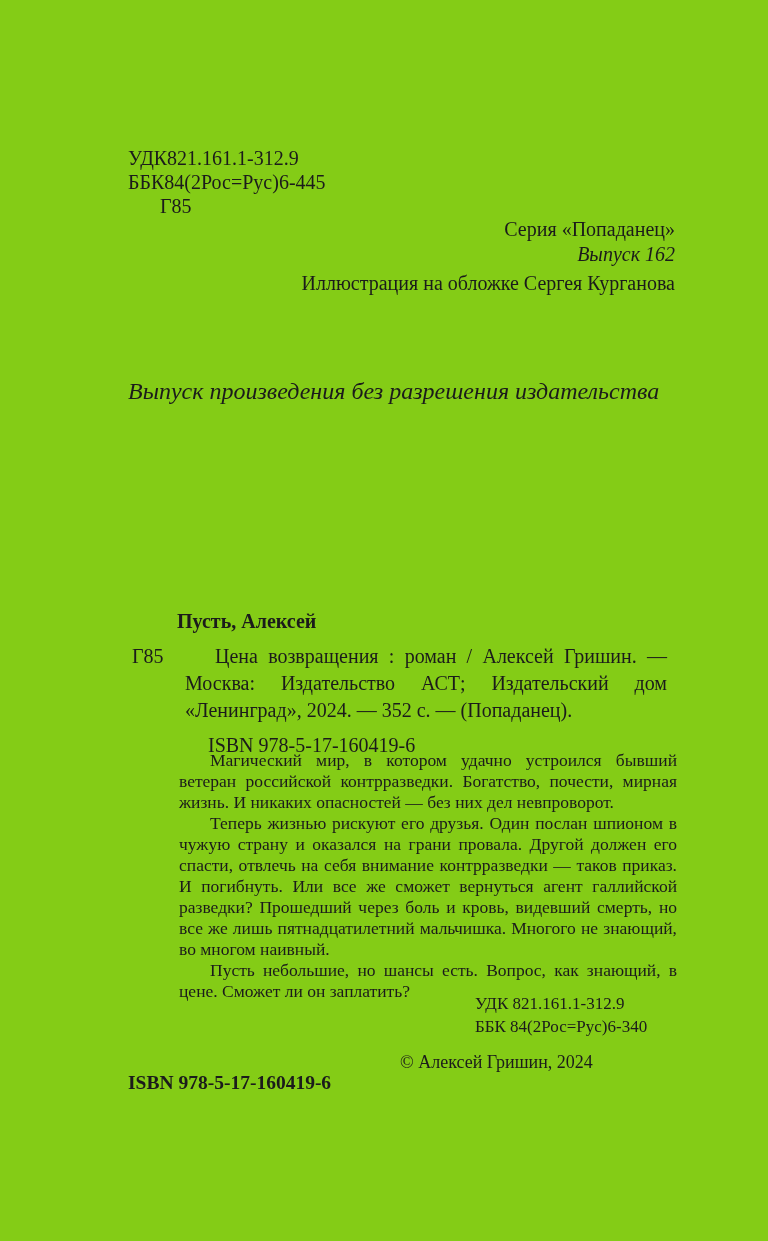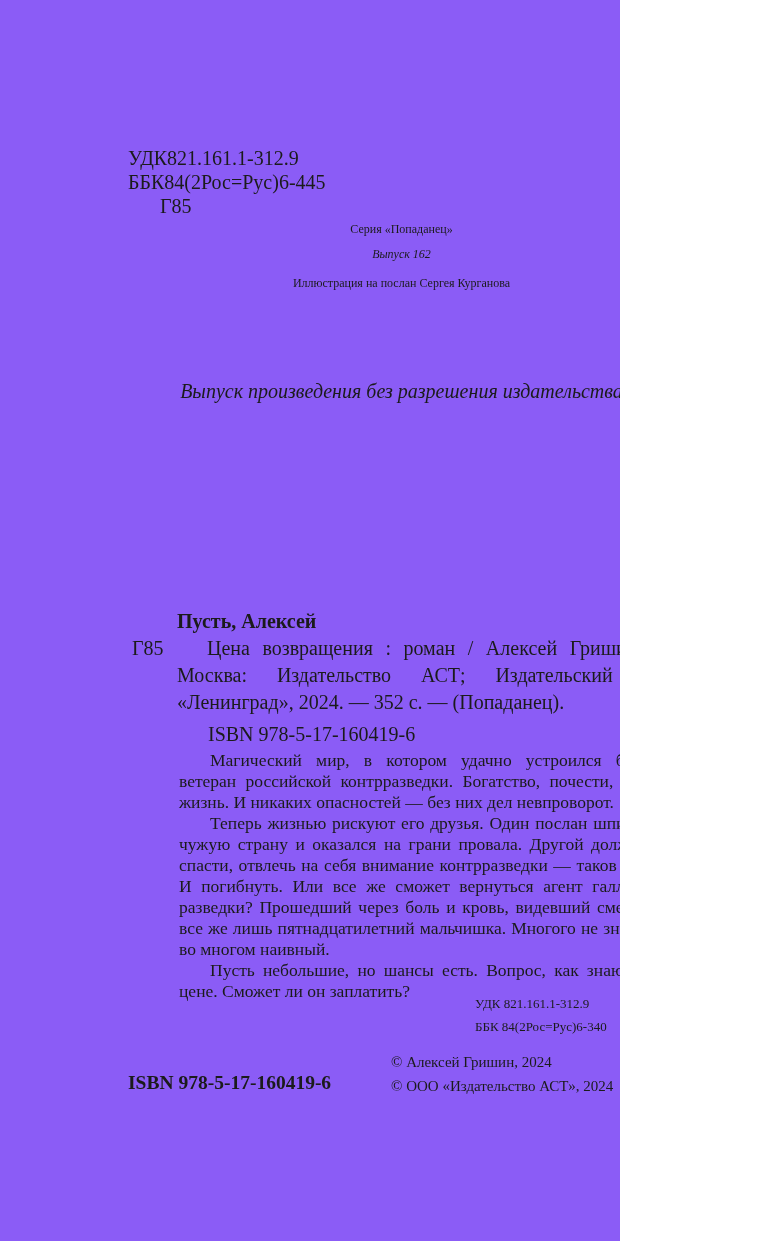--- a/index.html
+++ b/index.html
@@ -2,23 +2,23 @@
 <html lang="ru"><head>
 <meta charset="utf-8">
 <style>
   html, body {
     margin: 0;
     padding: 0;
     background: #ffffff;
   }
   .page {
     position: relative;
-    width: 620px;
+    width: 768px;
     height: 1241px;
-    background: #8b5cf6;
+    background: #84cc16;
     overflow: hidden;
     font-family: "Liberation Serif", "DejaVu Serif", serif;
     color: #1b1b1b;
   }
   .abs { position: absolute; }
 
   
   .top-block {
     left: 128px;
     top: 146px;
@@ -26,57 +26,57 @@
     line-height: 24px;
     white-space: nowrap;
   }
   .top-block .code-line { margin-left: 32px; }
 
   
   .series-block {
     left: 128px;
     top: 217px;
     width: 547px;
-    text-align: center;
-    font-size: 12px;
+    text-align: right;
+    font-size: 20px;
     line-height: 25px;
   }
   .series-issue { font-style: italic; margin-top: 0; }
   .series-illustration { margin-top: 4px; }
   .italic { }
 
   
   .legal-notice {
     left: 128px;
     top: 324px;
     width: 547px;
-    text-align: center;
+    text-align: left;
     font-style: italic;
-    font-size: 20px;
+    font-size: 24px;
     line-height: 27px;
     white-space: pre-wrap;
   }
 
   
   .catalog {
     left: 177px;
     top: 608px;
     width: 498px;
     font-size: 20px;
     line-height: 27px;
   }
   .catalog-author { font-weight: bold; }
   .catalog-row { position: relative; }
   .catalog-code {
     position: absolute;
     left: -45px;
     top: 0;
   }
   .catalog-entry {
-    margin: 0;
+    margin: 8px;
     text-align: justify;
     text-indent: 30px;
   }
   .catalog-isbn {
     margin: 5px 0 0 0;
     text-indent: 31px;
   }
 
   
   .annotation {
@@ -89,30 +89,30 @@
   }
   .annotation p {
     margin: 0;
     text-indent: 31px;
   }
 
   
   .classification {
     left: 475px;
     top: 993px;
-    font-size: 13px;
+    font-size: 17px;
     line-height: 22.5px;
     white-space: nowrap;
   }
 
   
   .copyright {
-    left: 391px;
+    left: 400px;
     top: 1050px;
-    font-size: 15px;
+    font-size: 18px;
     line-height: 24px;
     white-space: nowrap;
   }
 
   
   .isbn-footer {
     left: 128px;
     top: 1072px;
     font-size: 19.5px;
     font-weight: bold;
@@ -127,21 +127,21 @@
   <div class="abs top-block">
     <div>УДК821.161.1-312.9</div>
     <div>ББК84(2Рос=Рус)6-445</div>
     <div class="code-line">Г85</div>
   </div>
 
   <div class="abs series-block">
     <div class="series-title">Серия «Попаданец»</div>
     <div class="series-issue">Выпуск 162</div>
     <div class="series-illustration">
-      <span>Иллюстрация на послан</span>
+      <span>Иллюстрация на обложке</span>
       <span class="italic">Сергея Курганова</span>
     </div>
   </div>
 
   <div class="abs legal-notice">
     <div>Выпуск произведения без разрешения издательства</div>
   </div>
 
   <div class="abs catalog">
     <div class="catalog-author">Пусть, Алексей</div>
@@ -158,18 +158,17 @@
     <p>Пусть небольшие, но шансы есть. Вопрос, как знающий, в цене. Сможет ли он заплатить?</p>
   </div>
 
   <div class="abs classification">
     <div>УДК 821.161.1-312.9</div>
     <div>ББК 84(2Рос=Рус)6-340</div>
   </div>
 
   <div class="abs copyright">
     <div>© Алексей Гришин, 2024</div>
-    <div>© ООО «Издательство АСТ», 2024</div>
   </div>
 
   <div class="abs isbn-footer">ISBN 978-5-17-160419-6</div>
 
 </div>
 
 </body></html>

